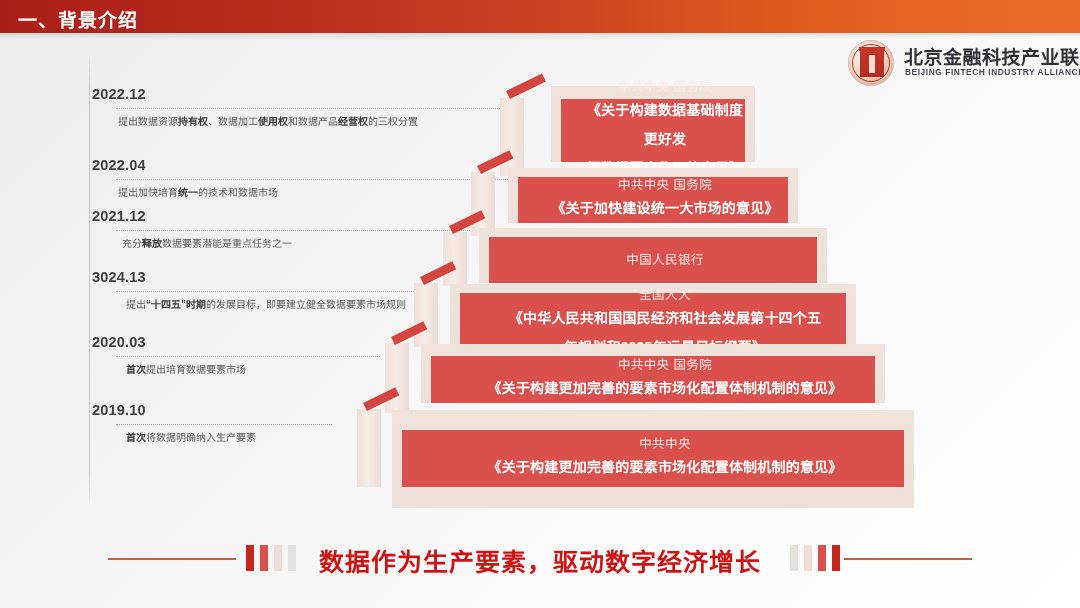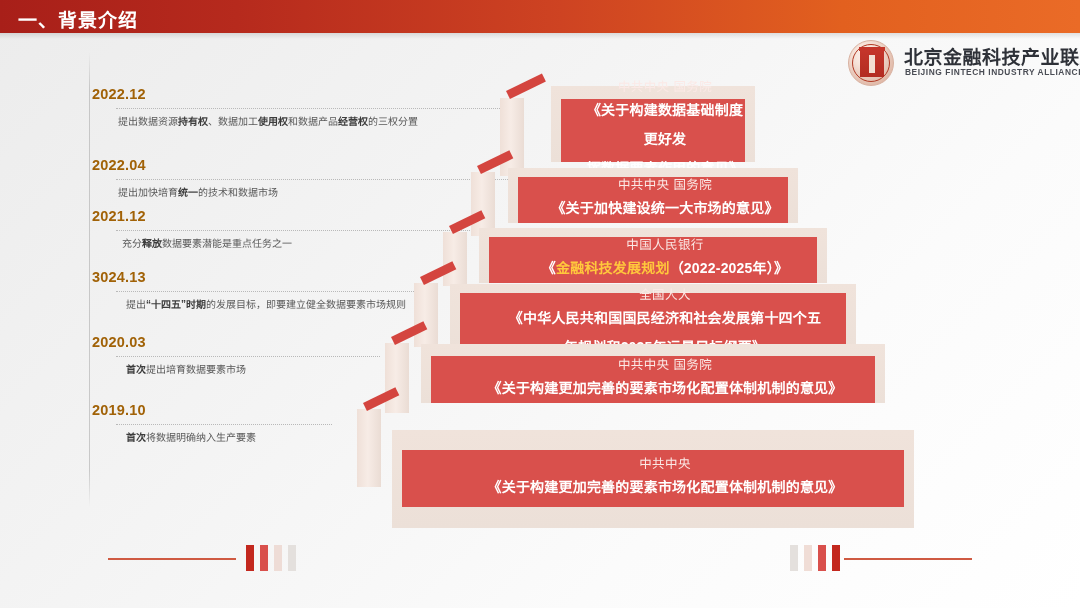--- a/index.html
+++ b/index.html
@@ -67,21 +67,21 @@
   
   .vline{
     position:absolute; left:89px; top:52px; width:1px; height:455px;
     background:linear-gradient(180deg,rgba(140,140,140,0) 0%,rgba(150,150,150,.45) 8%,rgba(150,150,150,.45) 92%,rgba(140,140,140,0) 100%);
   }
 
   
   .timeline{ position:absolute; left:92px; top:86px; width:420px; height:400px; }
   .tl-item{ position:absolute; left:0; width:420px; }
   .tl-date{
-    font-size:14.5px; font-weight:700; color:#a16207;
+    font-size:14.5px; font-weight:700; color:#404040;
     letter-spacing:.2px; white-space:nowrap;
   }
   .tl-leader{
     position:absolute; height:0;
     border-top:1px dotted #b9b9b9;
   }
   .tl-text{
     position:absolute;
     font-size:10px; color:#595959; line-height:19px;
   }
@@ -233,57 +233,57 @@
     <div class="step-face" style="left:10px; top:9px; width:270px; height:46px;">
       <div class="step-org">中共中央 国务院</div>
       <div class="step-doc">《关于加快建设统一大市场的意见》</div>
     </div>
   </div>
 
   <div class="step" style="left:479px; top:228px; width:348px; height:55px;">
     <div class="step-top"></div>
     <div class="step-face" style="left:10px; top:9px; width:328px; height:46px;">
       <div class="step-org">中国人民银行</div>
-      <div class="step-doc">《<span class="gold">金融科技发展规划</span>（2022-2025年）》</div>
     </div>
   </div>
 
   <div class="step" style="left:450px; top:284px; width:406px; height:71px;">
     <div class="step-top"></div>
     <div class="step-face" style="left:10px; top:9px; width:386px; height:62px;">
       <div class="step-org">全国人大</div>
       <div class="step-doc">《中华人民共和国国民经济和社会发展第十四个五<br>年规划和2035年远景目标纲要》</div>
     </div>
   </div>
 
   <div class="step" style="left:421px; top:344px; width:464px; height:59px;">
     <div class="step-top"></div>
     <div class="step-face" style="left:10px; top:12px; width:444px; height:47px;">
       <div class="step-org">中共中央 国务院</div>
       <div class="step-doc">《关于构建更加完善的要素市场化配置体制机制的意见》</div>
     </div>
   </div>
 
-  <div class="step" style="left:392px; top:430px; width:522px; height:98px;">
+  <div class="step" style="left:392px; top:410px; width:522px; height:98px;">
     <div class="step-top"></div>
     <div class="step-face" style="left:10px; top:20px; width:502px; height:57px;">
       <div class="step-org">中共中央</div>
       <div class="step-doc">《关于构建更加完善的要素市场化配置体制机制的意见》</div>
     </div>
   </div>
 </div>
 
 <div class="footer">
   <div class="f-line" style="left:108px; width:128px;"></div>
   <div class="f-bars" style="left:246px;">
     <div class="f-bar" style="background: rgb(195, 40, 30);"></div>
     <div class="f-bar" style="background: rgb(217, 80, 76);"></div>
     <div class="f-bar" style="background: rgb(238, 220, 214);"></div>
     <div class="f-bar" style="background: rgb(228, 224, 221);"></div>
   </div>
+  <div class="footer-text">数据作为生产要素，驱动数字经济增长</div>
   <div class="f-bars" style="left:790px;">
     <div class="f-bar" style="background: rgb(228, 224, 221);"></div>
     <div class="f-bar" style="background: rgb(240, 221, 214);"></div>
     <div class="f-bar" style="background: rgb(217, 80, 76);"></div>
     <div class="f-bar" style="background: rgb(195, 40, 30);"></div>
   </div>
   <div class="f-line" style="left:844px; width:128px;"></div>
 </div>
 
 </body></html>

